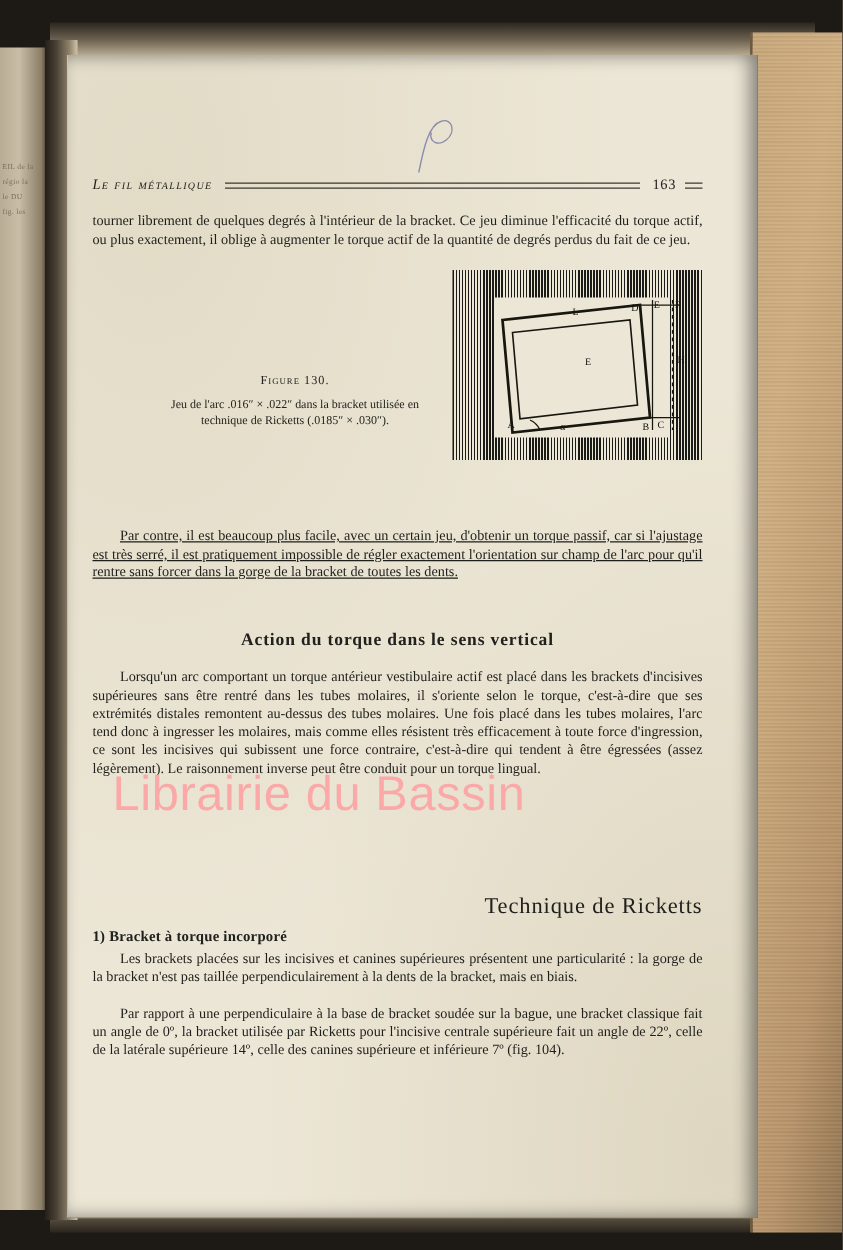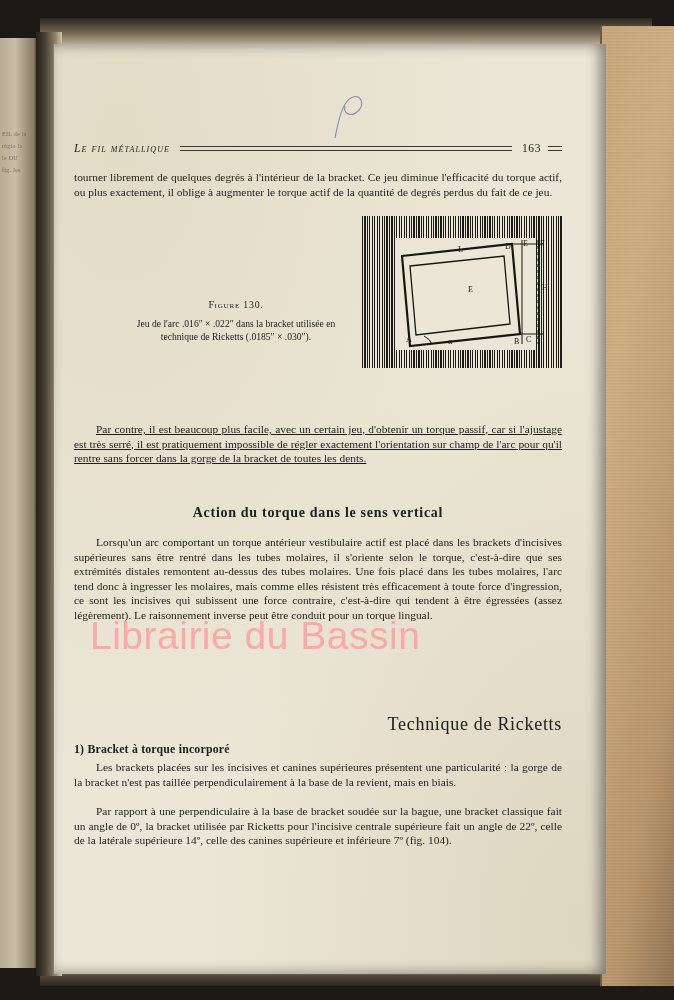--- a/index.html
+++ b/index.html
@@ -351,21 +351,21 @@
 
         <div class="col para-2 p-indent">Par contre, il est beaucoup plus facile, avec un certain jeu, d'obtenir un torque passif, car si l'ajustage est très serré, il est pratiquement impossible de régler exactement l'orientation sur champ de l'arc pour qu'il rentre sans forcer dans la gorge de la bracket de toutes les dents.</div>
 
         <div class="head-1">Action du torque dans le sens vertical</div>
 
         <div class="col para-3 p-indent">Lorsqu'un arc comportant un torque antérieur vestibulaire actif est placé dans les brackets d'incisives supérieures sans être rentré dans les tubes molaires, il s'oriente selon le torque, c'est-à-dire que ses extrémités distales remontent au-dessus des tubes molaires. Une fois placé dans les tubes molaires, l'arc tend donc à ingresser les molaires, mais comme elles résistent très efficacement à toute force d'ingression, ce sont les incisives qui subissent une force contraire, c'est-à-dire qui tendent à être égressées (assez légèrement). Le raisonnement inverse peut être conduit pour un torque lingual.</div>
 
         <div class="head-2">Technique de Ricketts</div>
         <div class="head-3">1) Bracket à torque incorporé</div>
 
-        <div class="col para-5 p-indent">Les brackets placées sur les incisives et canines supérieures présentent une particularité : la gorge de la bracket n'est pas taillée perpendiculairement à la base de la revient, mais en biais.</div>
+        <div class="col para-5 p-indent">Les brackets placées sur les incisives et canines supérieures présentent une particularité : la gorge de la bracket n'est pas taillée perpendiculairement à la dents de la bracket, mais en biais.</div>
         <div class="col para-6 p-indent">Par rapport à une perpendiculaire à la base de bracket soudée sur la bague, une bracket classique fait un angle de 0º, la bracket utilisée par Ricketts pour l'incisive centrale supérieure fait un angle de 22º, celle de la latérale supérieure 14º, celle des canines supérieure et inférieure 7º (fig. 104).</div>
 
       </div>
     </div>
 
     <div class="watermark">Librairie du Bassin</div>
   </div>
 </div>
 
 </body></html>

